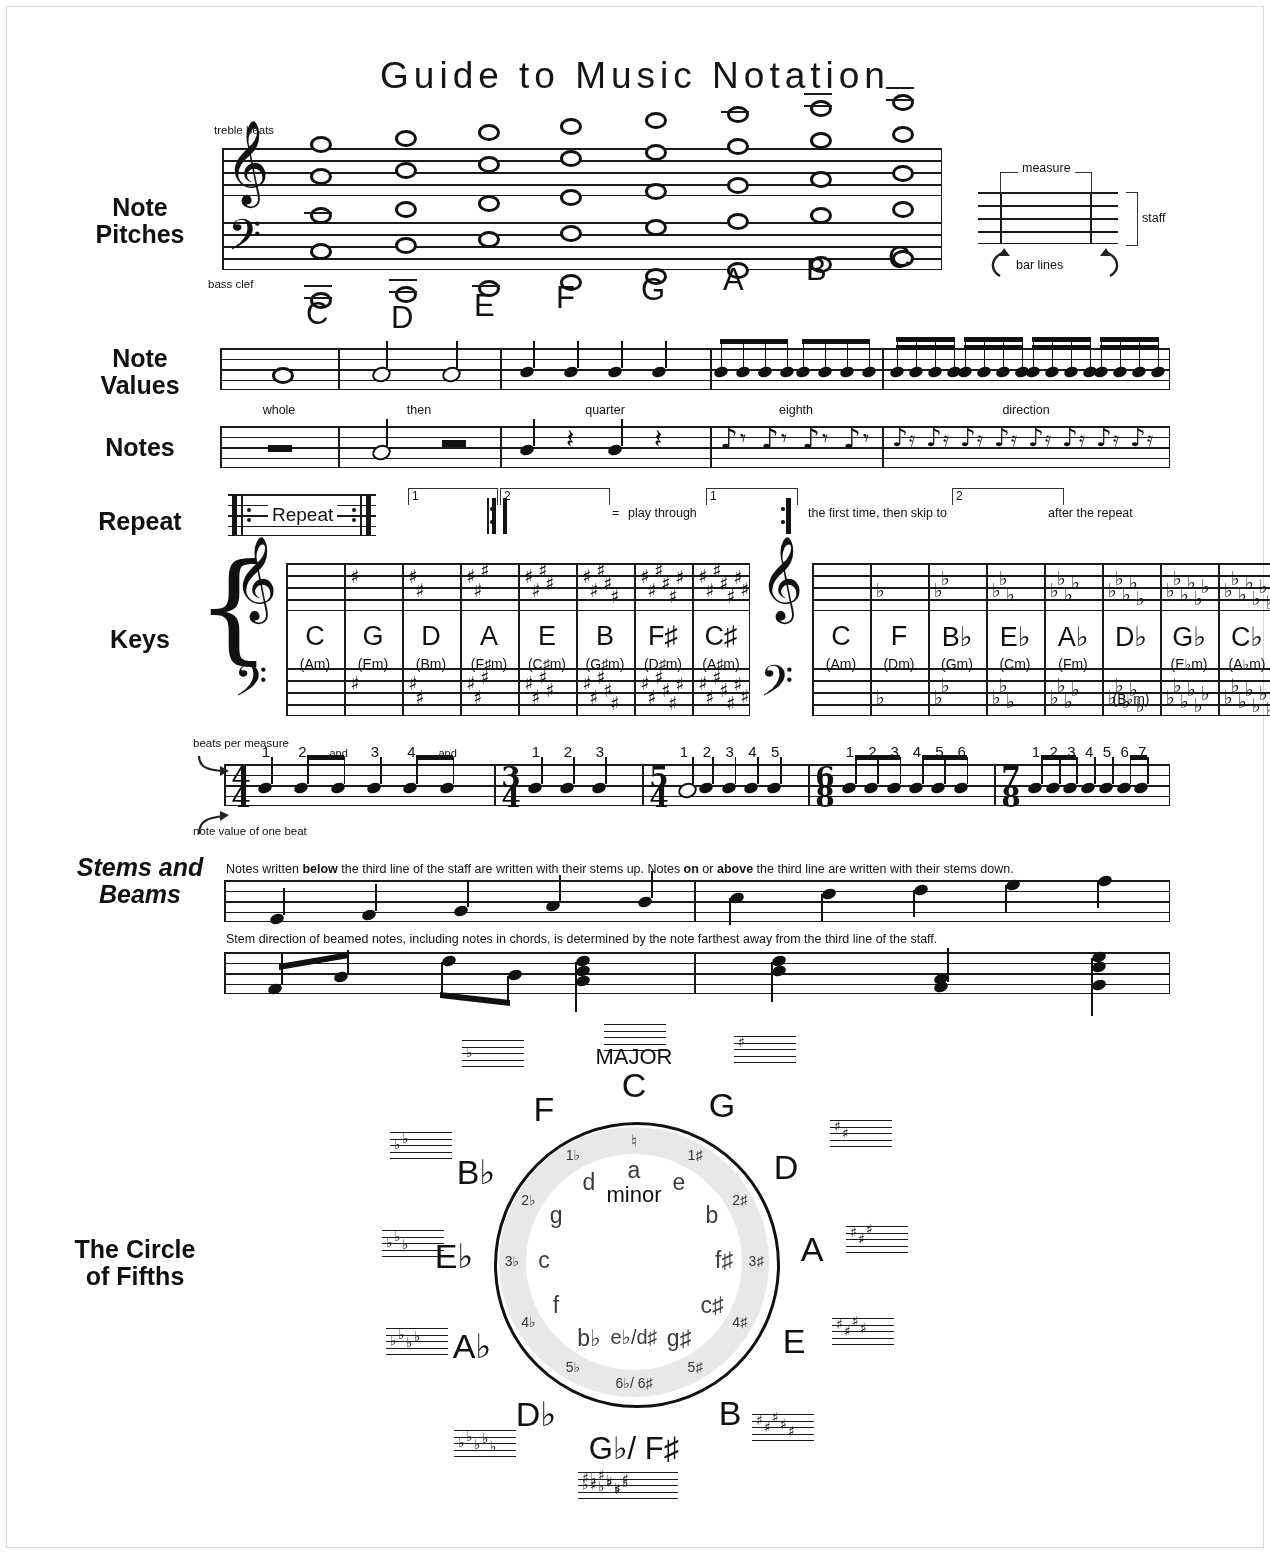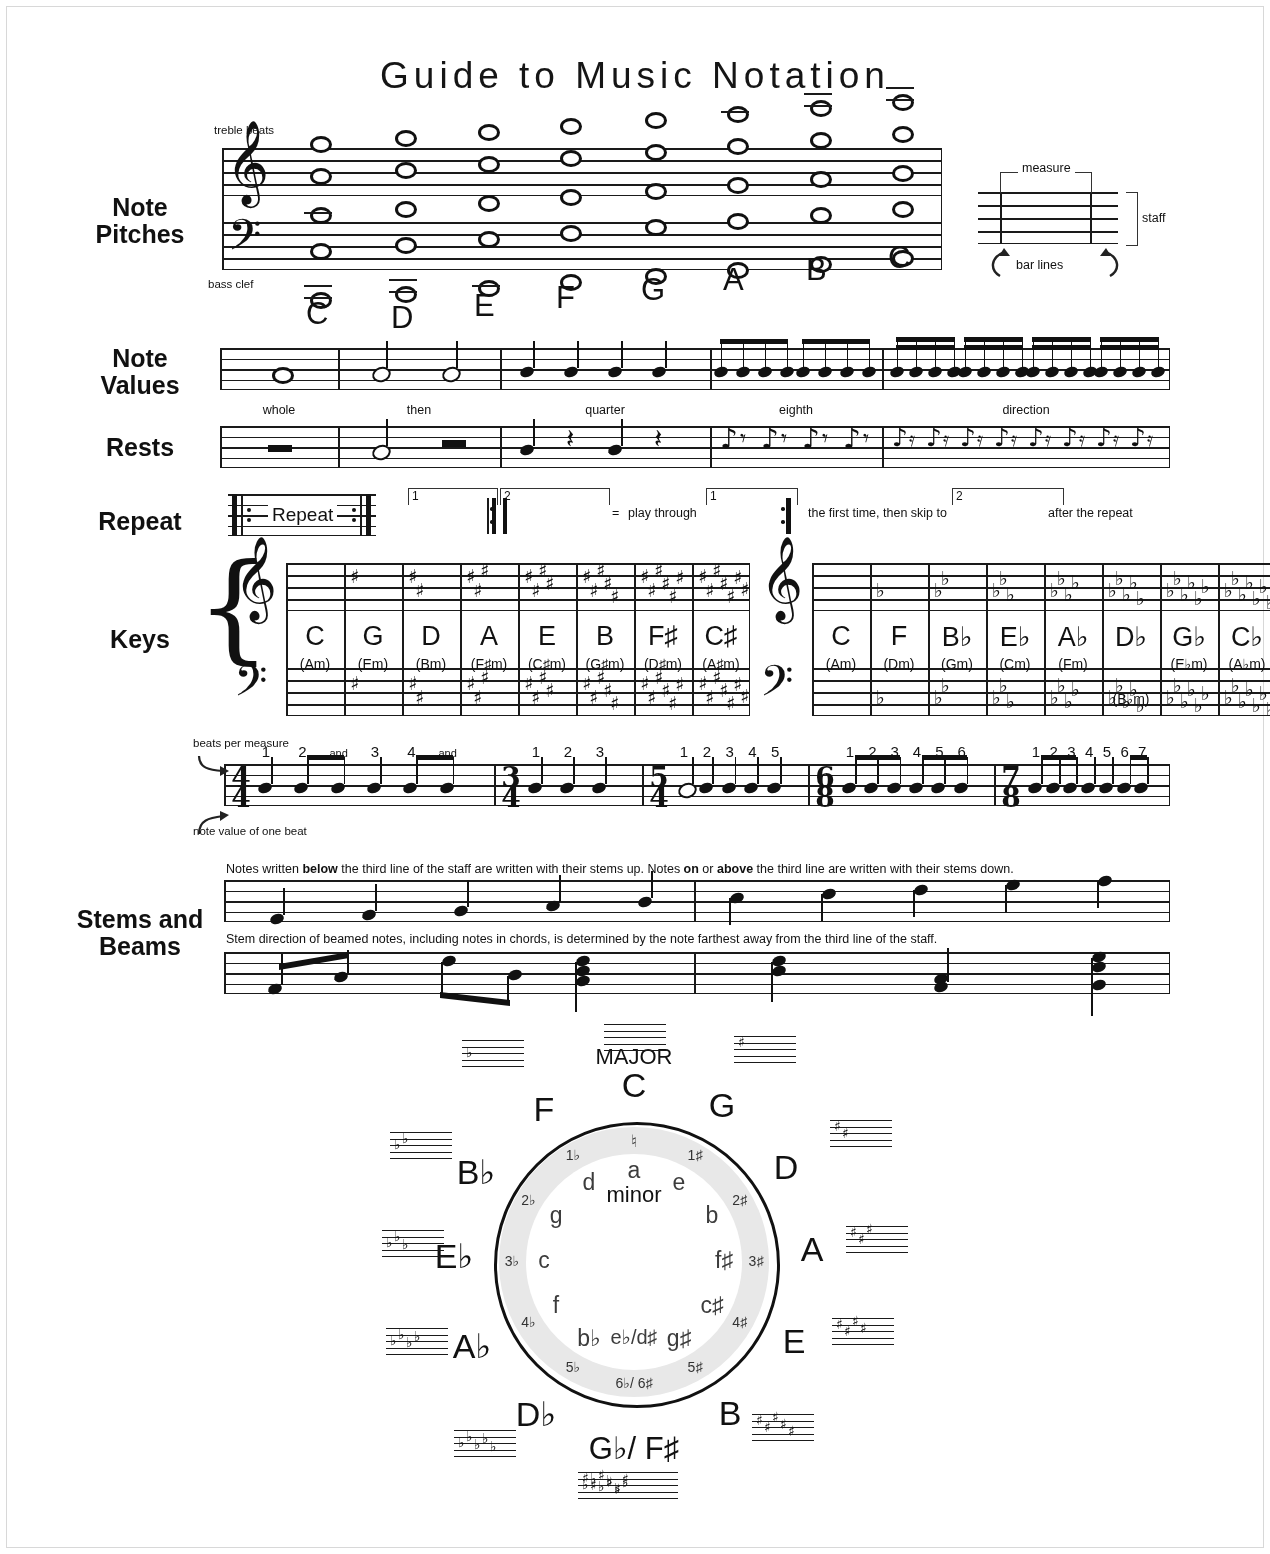--- a/index.html
+++ b/index.html
@@ -276,21 +276,21 @@
       <div class="nh" style="left:1151px;top:367px;"></div>
       <div class="stem" style="left:1157.5px;top:337px;height:31px;"></div>
       <div class="small" style="left:249px;top:403px;width:60px;text-align:center;">whole</div>
       <div class="small" style="left:389px;top:403px;width:60px;text-align:center;">then</div>
       <div class="small" style="left:575px;top:403px;width:60px;text-align:center;">quarter</div>
       <div class="small" style="left:766px;top:403px;width:60px;text-align:center;">eighth</div>
       <div class="small" style="left:996px;top:403px;width:60px;text-align:center;">direction</div>
     </div>
 
   <div class="sec-label" style="left:60px;top:434px;width:160px;">
-    <div>Rests</div>
+    <div>Notes</div>
   </div>
   <div id="rests-area">
       <div class="staff" style="left:220px;top:426px;width:950px;height:42px;">
         <div class="ln ln0"></div>
         <div class="ln ln1"></div>
         <div class="ln ln2"></div>
         <div class="ln ln3"></div>
         <div class="ln ln4"></div>
       </div>
       <div class="barline" style="left:220px;top:426px;height:42px;"></div>
@@ -691,21 +691,21 @@
       <div class="beam" style="left:1129.5714285714287px;top:755px;width:17.714285714285552px;"></div>
       <div class="barline" style="left:1168.5px;top:764px;height:42px;"></div>
       <div style="position:absolute;left:193px;top:752px;"><svg width="42" height="86" viewBox="0 0 42 86">
           <path d="M6 4 C 6 16, 16 18, 30 19" stroke="#222" stroke-width="2.2" fill="none"></path>
           <polygon points="36,19 27,24 27,14" fill="#222"></polygon>
           <path d="M6 82 C 6 68, 16 66, 30 64" stroke="#222" stroke-width="2.2" fill="none"></path>
           <polygon points="36,63 27,59 27,69" fill="#222"></polygon>
         </svg></div>
     </div>
 
-  <div class="sec-label" style="left:40px;top:906px;width:200px;">
+  <div class="sec-label" style="left:40px;top:854px;width:200px;font-style:italic;">
     <div>Stems and</div>
     <div>Beams</div>
   </div>
   <div class="bodytext" style="left:226px;top:932px;">Stem direction of beamed notes, including notes in chords, is determined by the note farthest away from the third line of the staff.</div>
   <div class="bodytext" style="left:226px;top:862px;">
     <span>Notes written </span><b>below</b><span> the third line of the staff are written with their stems up. Notes </span><b>on</b><span> or </span><b>above</b><span> the third line are written with their stems down.</span>
   </div>
   <div id="stems-area">
       <div class="staff" style="left:224px;top:880px;width:946px;height:42px;">
         <div class="ln ln0"></div>
@@ -770,20 +770,24 @@
       <div class="stem" style="left:771px;top:962px;height:40px;"></div>
       <div class="nh" style="left:934px;top:974px;"></div>
       <div class="nh" style="left:934px;top:982px;"></div>
       <div class="stem" style="left:947px;top:948px;height:34px;"></div>
       <div class="nh" style="left:1092px;top:952px;"></div>
       <div class="nh" style="left:1092px;top:962px;"></div>
       <div class="nh" style="left:1092px;top:980px;"></div>
       <div class="stem" style="left:1091px;top:958px;height:58px;"></div>
     </div>
 
+  <div class="sec-label" style="left:30px;top:1236px;width:210px;">
+    <div>The Circle</div>
+    <div>of Fifths</div>
+  </div>
   <div id="cof-area">
       <div class="cof-outer" style="left:494px;top:1122px;width:280px;height:280px;"></div>
       <div class="cof-ring" style="left:499px;top:1127px;width:270px;height:270px;"></div>
       <div class="cof-inner" style="left:526px;top:1154px;width:216px;height:216px;"></div>
       <div class="cof-hdr" style="left:564px;top:1044px;width:140px;">MAJOR</div>
       <div class="cof-hdr" style="left:564px;top:1182px;width:140px;">minor</div>
       <div class="cof-major" style="left:600px;top:1066px;width:68px;">C</div>
       <div class="ks" style="left:604px;top:1024px;width:62px;height:26px;">
         <div class="ksln" style="top:0px;"></div>
         <div class="ksln" style="top:6.5px;"></div>

